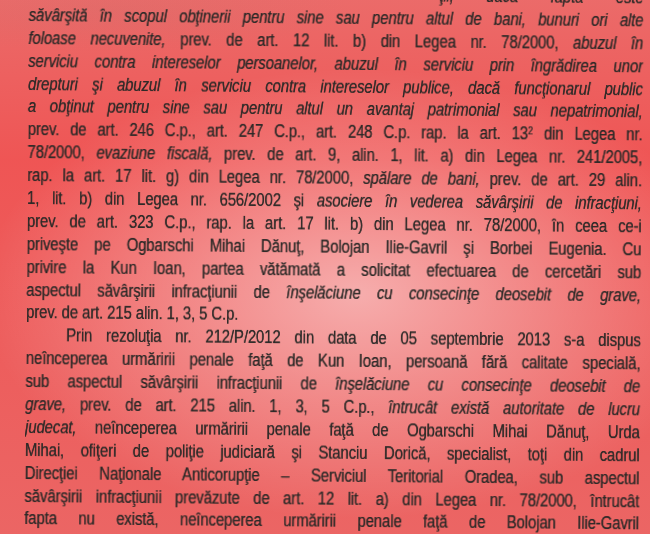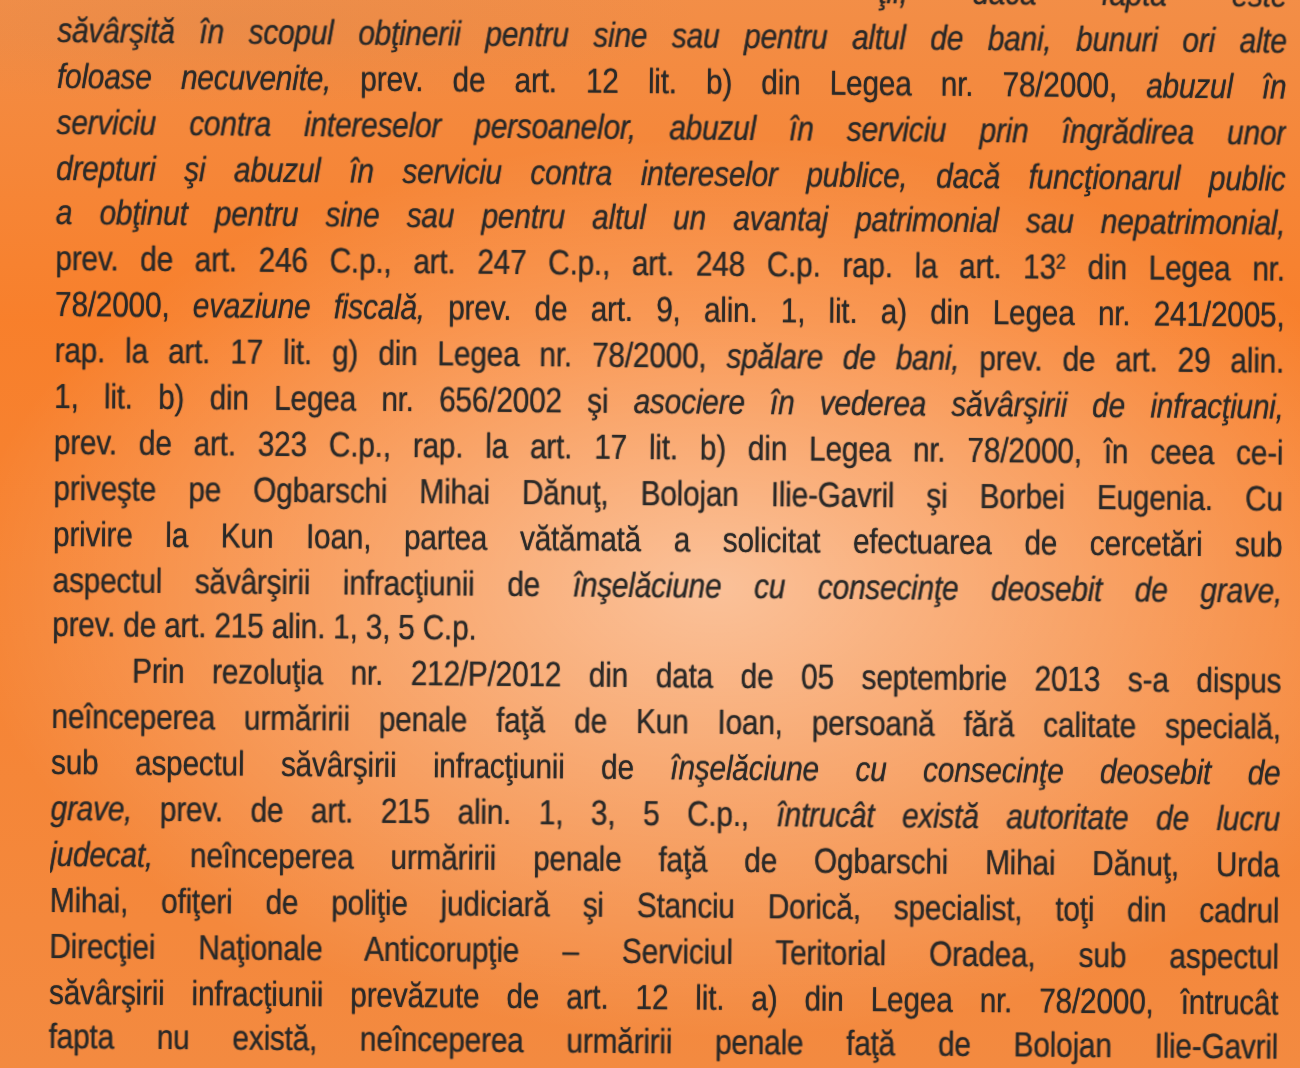--- a/index.html
+++ b/index.html
@@ -52,21 +52,21 @@
   .line .sup {
     font-size: 0.6em;
     position: relative;
     top: -5px;
     letter-spacing: 0;
   }
 </style>
 </head>
 <body>
 
-<div class="page" style="background: #f97316;">
+<div class="page" style="background: #ef4444;">
   <div class="text-block" style="color: rgb(43, 41, 39);">
       <div class="line j" style="padding-left: 480px;"><span class="it">ţii, dacă fapta este</span></div>
       <div class="line j"><span class="it">săvârşită în scopul obţinerii pentru sine sau pentru altul de bani, bunuri ori alte</span></div>
       <div class="line j"><span class="it">foloase necuvenite, </span><span>prev. de art. 12 lit. b) din Legea nr. 78/2000, </span><span class="it">abuzul în</span></div>
       <div class="line j"><span class="it">serviciu contra intereselor persoanelor, abuzul în serviciu prin îngrădirea unor</span></div>
       <div class="line j"><span class="it">drepturi şi abuzul în serviciu contra intereselor publice, dacă funcţionarul public</span></div>
       <div class="line j"><span class="it">a obţinut pentru sine sau pentru altul un avantaj patrimonial sau nepatrimonial,</span></div>
       <div class="line j"><span>prev. de art. 246 C.p., art. 247 C.p., art. 248 C.p. rap. la art. 13</span><span class="sup">2</span><span> din Legea nr.</span></div>
       <div class="line j"><span>78/2000, </span><span class="it">evaziune fiscală, </span><span>prev. de art. 9, alin. 1, lit. a) din Legea nr. 241/2005,</span></div>
       <div class="line j"><span>rap. la art. 17 lit. g) din Legea nr. 78/2000, </span><span class="it">spălare de bani, </span><span>prev. de art. 29 alin.</span></div>

